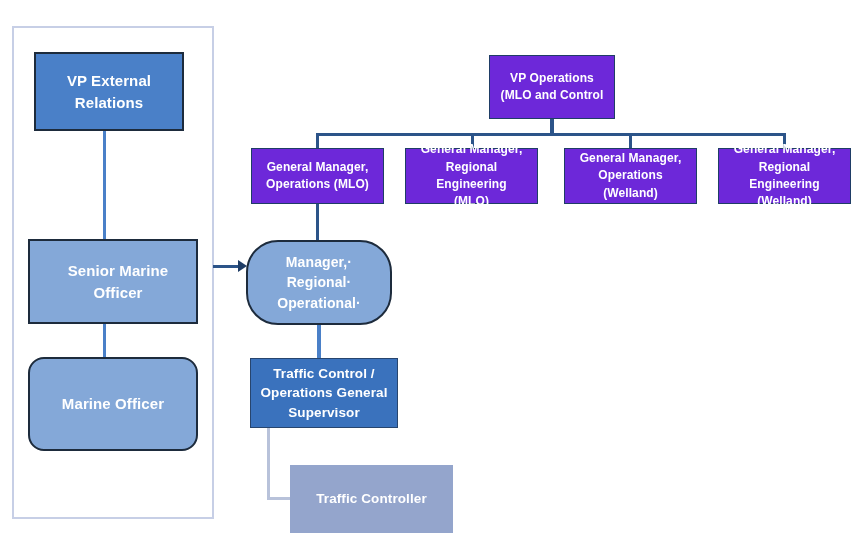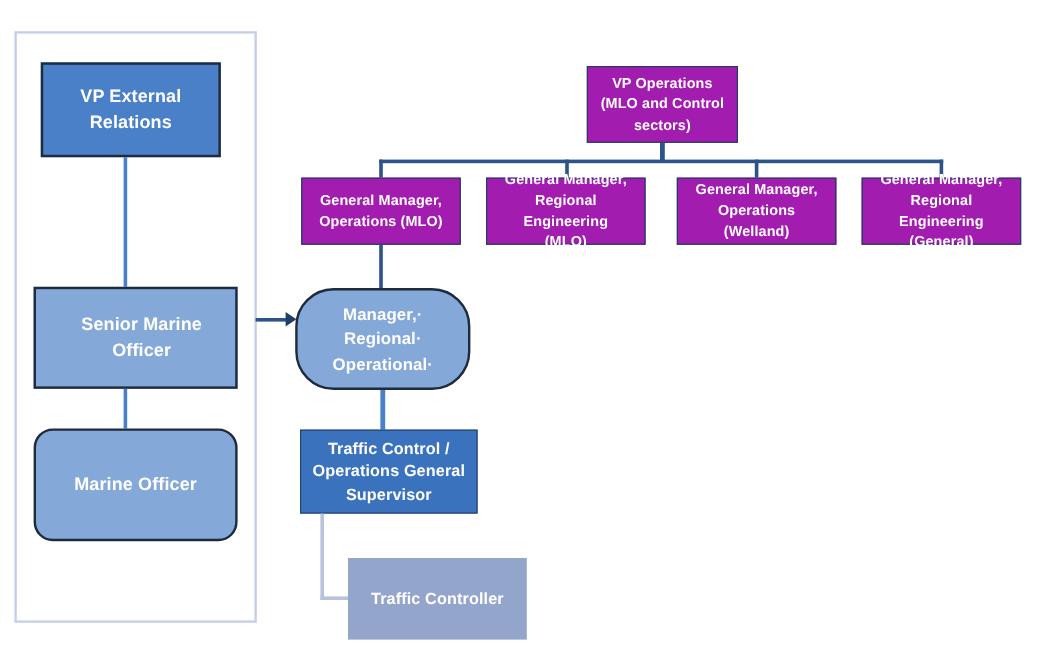--- a/index.html
+++ b/index.html
@@ -47,21 +47,21 @@
     background: #4a80c8;
     border: 2px solid #1d2b3c;
     font-size: 15px;
   }
   .style-light {               
     background: #84a8d8;
     border: 2px solid #1d2b3c;
     font-size: 15px;
   }
   .style-dark {                
-    background: #a21caf;
+    background: #6d28d9;
     border: 1px solid #1f3d66;
     font-size: 12px;
   }
   .style-mid-bordered {        
     background: #84a8d8;
     border: 2px solid #1d2b3c;
     font-size: 14px;
   }
   .style-accent {              
     background: #3a72bd;
@@ -127,21 +127,20 @@
     </span>
   </div>
 
   <div class="arrow-shaft" style="left:213px; top:265px; width:26px;"></div>
   <div class="arrow-head" style="left:238px; top:260px;"></div>
 
   <div class="node style-dark" style="left:489px; top:55px; width:126px; height:64px;">
     <span>
       <span>VP Operations</span>
       <span>(MLO and Control</span>
-      <span>sectors)</span>
     </span>
   </div>
 
   <div class="conn conn-dark" style="left:550px; top:119px; width:4px; height:16px;"></div>
 
   <div class="conn conn-dark" style="left:316px; top:133px; width:470px; height:3px;"></div>
 
   <div class="conn conn-dark" style="left:316px; top:133px; width:3px; height:15px;"></div>
   <div class="conn conn-dark" style="left:471px; top:133px; width:3px; height:15px;"></div>
   <div class="conn conn-dark" style="left:629px; top:133px; width:3px; height:15px;"></div>
@@ -166,21 +165,21 @@
     <span>
       <span>General Manager,</span>
       <span>Operations (Welland)</span>
     </span>
   </div>
 
   <div class="node style-dark" style="left:718px; top:148px; width:133px; height:56px;">
     <span>
       <span>General Manager,</span>
       <span>Regional Engineering</span>
-      <span>(General)</span>
+      <span>(Welland)</span>
     </span>
   </div>
 
   <div class="conn conn-dark" style="left:316px; top:204px; width:3px; height:36px;"></div>
 
   <div class="node style-mid-bordered" style="left:246px; top:240px; width:146px; height:85px;border-radius:32px;">
     <span>
       <span>Manager,·</span>
       <span>Regional·</span>
       <span>Operational·</span>
@@ -193,19 +192,19 @@
     <span>
       <span>Traffic Control /</span>
       <span>Operations General</span>
       <span>Supervisor</span>
     </span>
   </div>
 
   <div class="conn conn-muted" style="left:267px; top:428px; width:3px; height:72px;"></div>
   <div class="conn conn-muted" style="left:267px; top:497px; width:24px; height:3px;"></div>
 
-  <div class="node style-muted" style="left:290px; top:465px; width:149px; height:68px;">
+  <div class="node style-muted" style="left:290px; top:465px; width:163px; height:68px;">
     <span>
       <span>Traffic Controller</span>
     </span>
   </div>
 
 </div>
 
 </body></html>

